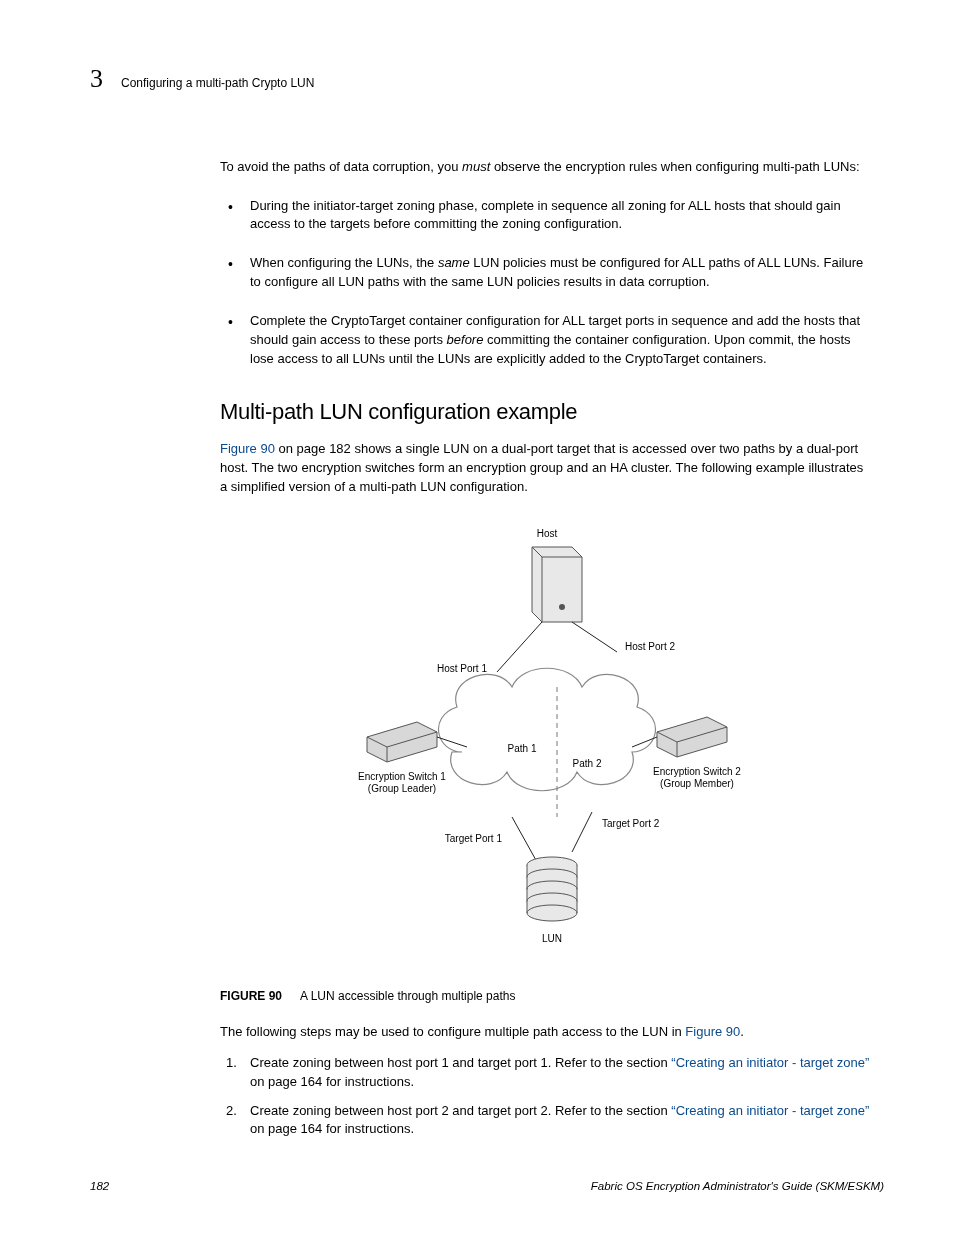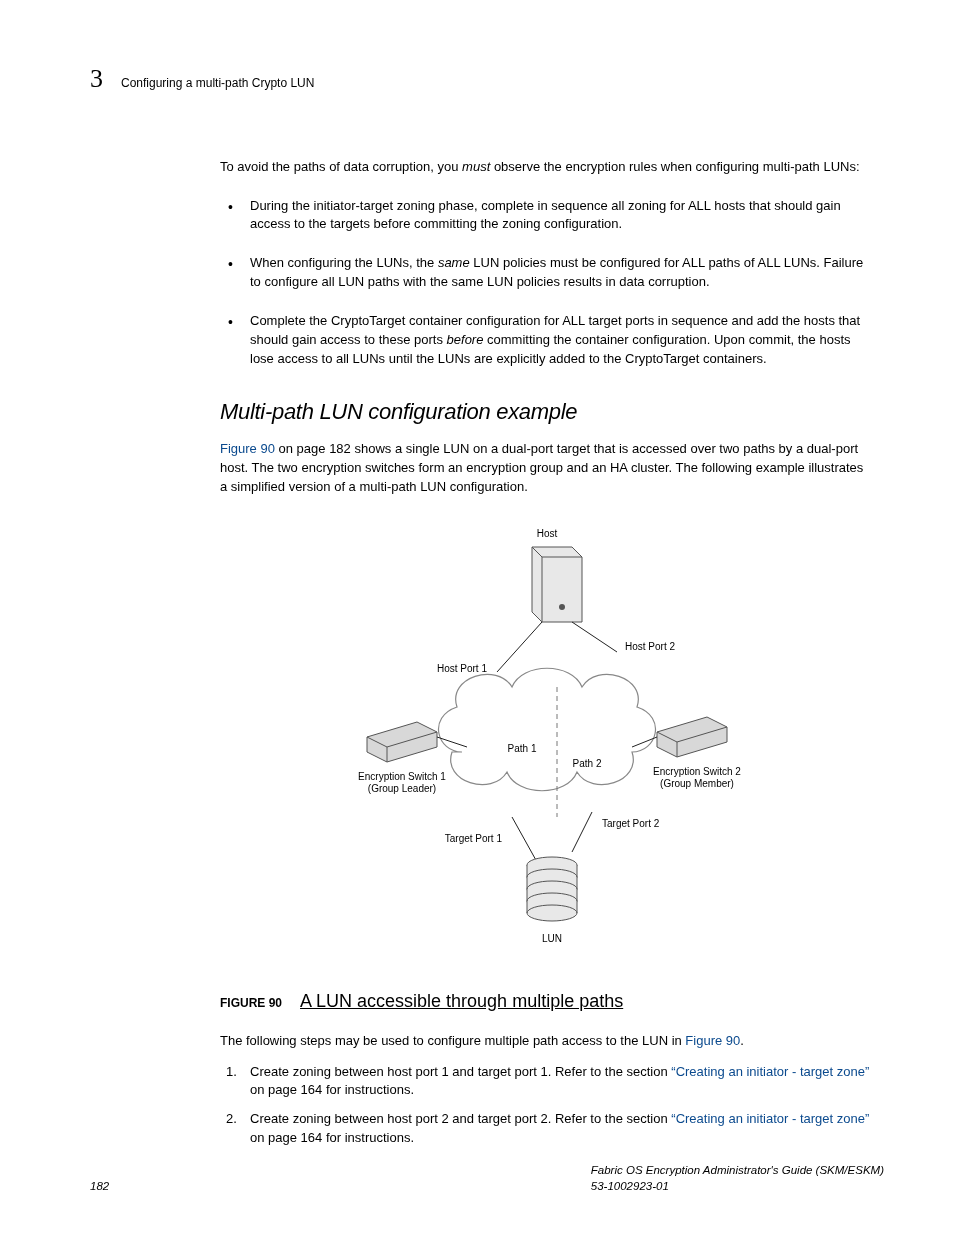--- a/index.html
+++ b/index.html
@@ -35,28 +35,27 @@
   .content p { margin-bottom: 12px; }
   ul.bullets { list-style: none; margin-bottom: 20px; }
   ul.bullets li { position: relative; padding-left: 30px; margin-bottom: 10px; margin-top: 20px; }
   ul.bullets li::before { content: "•"; position: absolute; left: 8px; font-size: 14px; }
   h2.section {
     font-family: Arial, Helvetica, sans-serif;
     font-size: 22px;
     font-weight: normal;
     letter-spacing: -0.3px;
     margin: 28px 0 12px 0;
-    font-style: italic;
   }
   .xref { color: #0b4a8e; }
   .figure-wrap { margin: 25px 0 20px 0; text-align:center; }
   .figure-svg { display:inline-block; }
   .fig-caption { display:flex; gap:18px; align-items:baseline; margin: 10px 0 18px 0; }
   .fig-caption .label { font-family: Arial, sans-serif; font-weight: bold; font-size: 12px; letter-spacing: 0px; }
-  .fig-caption .text { font-size: 18px; text-decoration: underline; }
+  .fig-caption .text { font-size: 12px; }
   ol.steps { list-style: none; counter-reset: step; }
   ol.steps li { counter-increment: step; position: relative; padding-left: 30px; margin-bottom: 10px; }
   ol.steps li::before { content: counter(step) "."; position: absolute; left: 6px; }
   .footer {
     position: absolute;
     left: 90px; right: 70px; bottom: 40px;
     display: flex; justify-content: space-between; align-items: flex-end;
     font-style: italic; font-size: 11.5px;
   }
   .footer .right { text-align: left; }
@@ -184,15 +183,14 @@
       <span>Create zoning between host port 2 and target port 2. Refer to the section </span><span class="xref">“Creating an initiator - target zone”</span><span> on page 164 for instructions.</span>
     </li>
   </ol>
 
 </div>
 
 <div class="footer">
   <div>182</div>
   <div class="right">
     <div>Fabric OS Encryption Administrator's Guide (SKM/ESKM)</div>
-    <div>53-1002923-01</div>
   </div>
 </div>
 
 </body></html>

